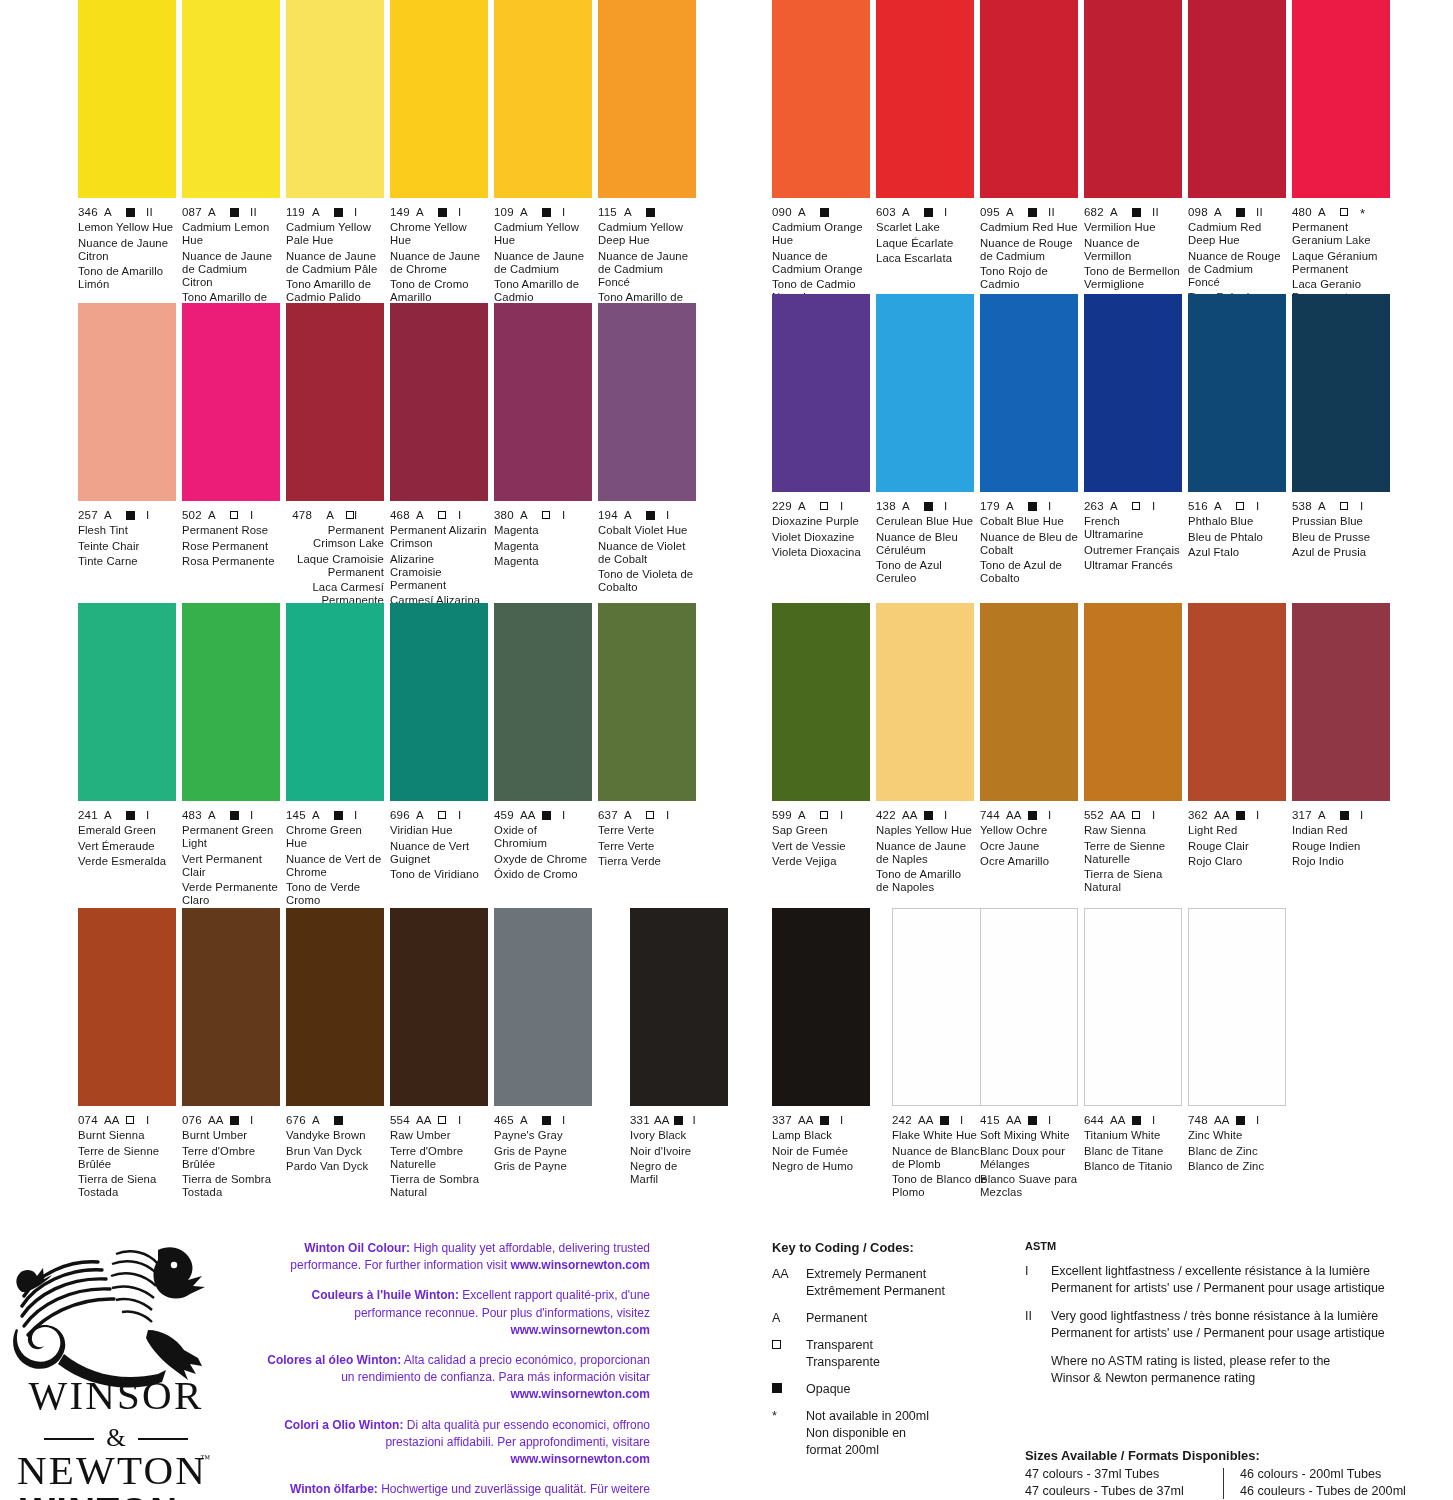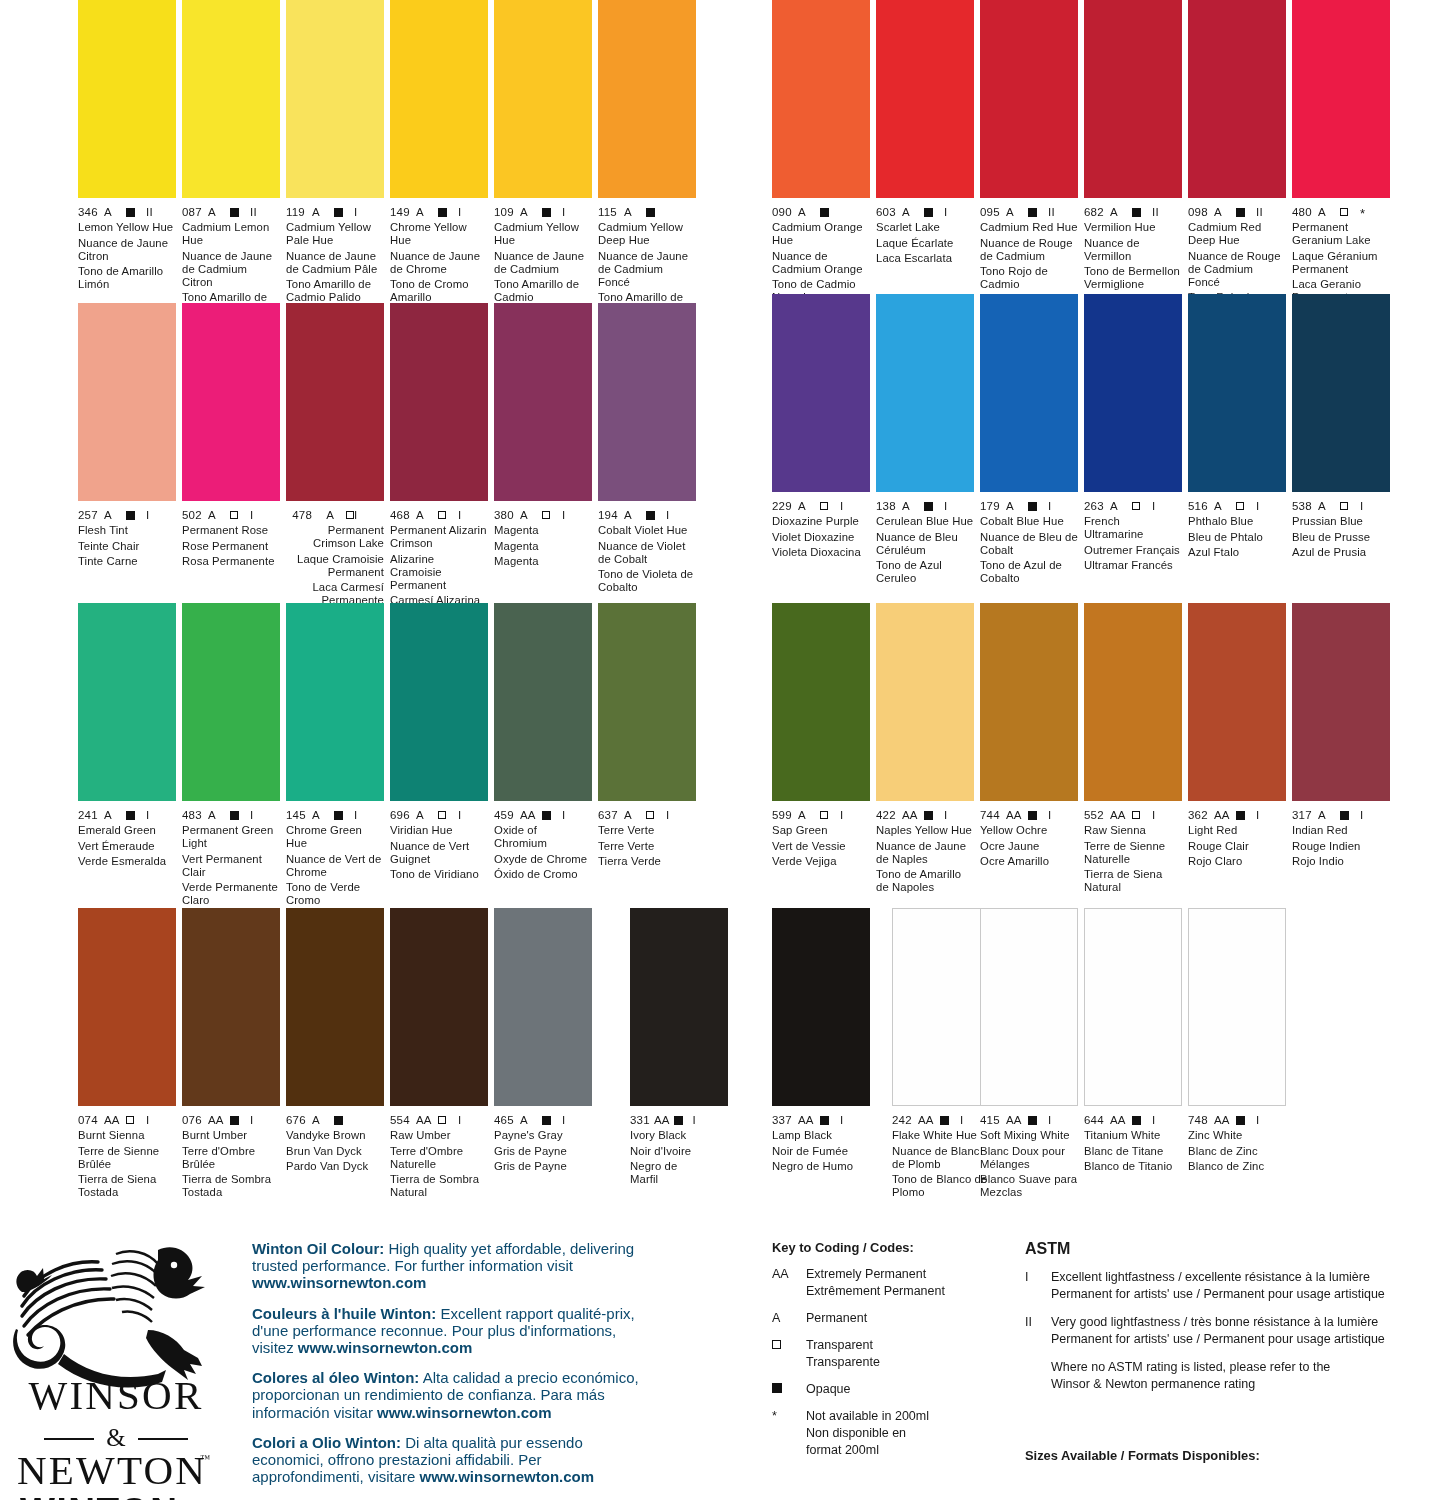--- a/index.html
+++ b/index.html
@@ -60,33 +60,34 @@
 
   
   .footer { position:absolute; left:0; top:1218px; width:1453px; height:282px; }
 
   .logo { position:absolute; left:12px; top:16px; width:215px; }
   .logo svg { display:block; }
 
   .blurbs { position:absolute; left:252px; top:22px; width:398px; }
   .blurbs p {
     margin:0 0 13px 0;
-    font-size:15px; line-height:17.2px;
-    color:#0c4a6e;
+    font-size:12px; line-height:17.2px;
+    color:#6d28d9;
+    text-align:right;
   }
   .blurbs b { font-weight:bold; }
 
   .keycol { position:absolute; left:772px; top:22px; width:230px; }
   .keytitle { font-size:12.9px; font-weight:bold; margin-bottom:11px; }
   .keyrow { display:flex; margin-bottom:10px; font-size:12.5px; line-height:17px; }
   .keyrow .k { width:34px; flex:0 0 34px; }
   .keyrow .v div { white-space:nowrap; }
 
   .astmcol { position:absolute; left:1025px; top:22px; width:420px; }
-  .astmtitle { font-size:16px; font-weight:bold; margin-bottom:11px; }
+  .astmtitle { font-size:11px; font-weight:bold; margin-bottom:11px; }
   .astmrow { display:flex; margin-bottom:10px; font-size:12.5px; line-height:17.4px; }
   .astmrow .k { width:26px; flex:0 0 26px; }
   .astmrow .v div { white-space:nowrap; }
 
   .sizes { position:absolute; left:1025px; top:1448px; width:428px; }
   .sizestitle { font-size:12.9px; font-weight:bold; margin-bottom:3px; }
   .sizesgrid { display:flex; font-size:12.6px; line-height:17.4px; }
   .sizesgrid .col1 { width:198px; }
   .sizesgrid .sep { width:1px; background:#333; margin:2px 16px 2px 0; }
   .sizesgrid .col2 { width:210px; }
@@ -1013,15 +1014,26 @@
           <div class="astmrow">
             <div class="k"></div>
           </div>
         </div>
     </div>
 
   </div>
 
   <div class="sizes">
     <div class="sizestitle">Sizes Available / Formats Disponibles:</div>
+    <div class="sizesgrid">
+      <div class="col1" id="sizes-col1">
+          <div>47 colours - 37ml Tubes</div>
+          <div>47 couleurs - Tubes de 37ml</div>
+        </div>
+      <div class="sep"></div>
+      <div class="col2" id="sizes-col2">
+          <div>46 colours - 200ml Tubes</div>
+          <div>46 couleurs - Tubes de 200ml</div>
+        </div>
+    </div>
   </div>
 
 </div>
 
 </body></html>

